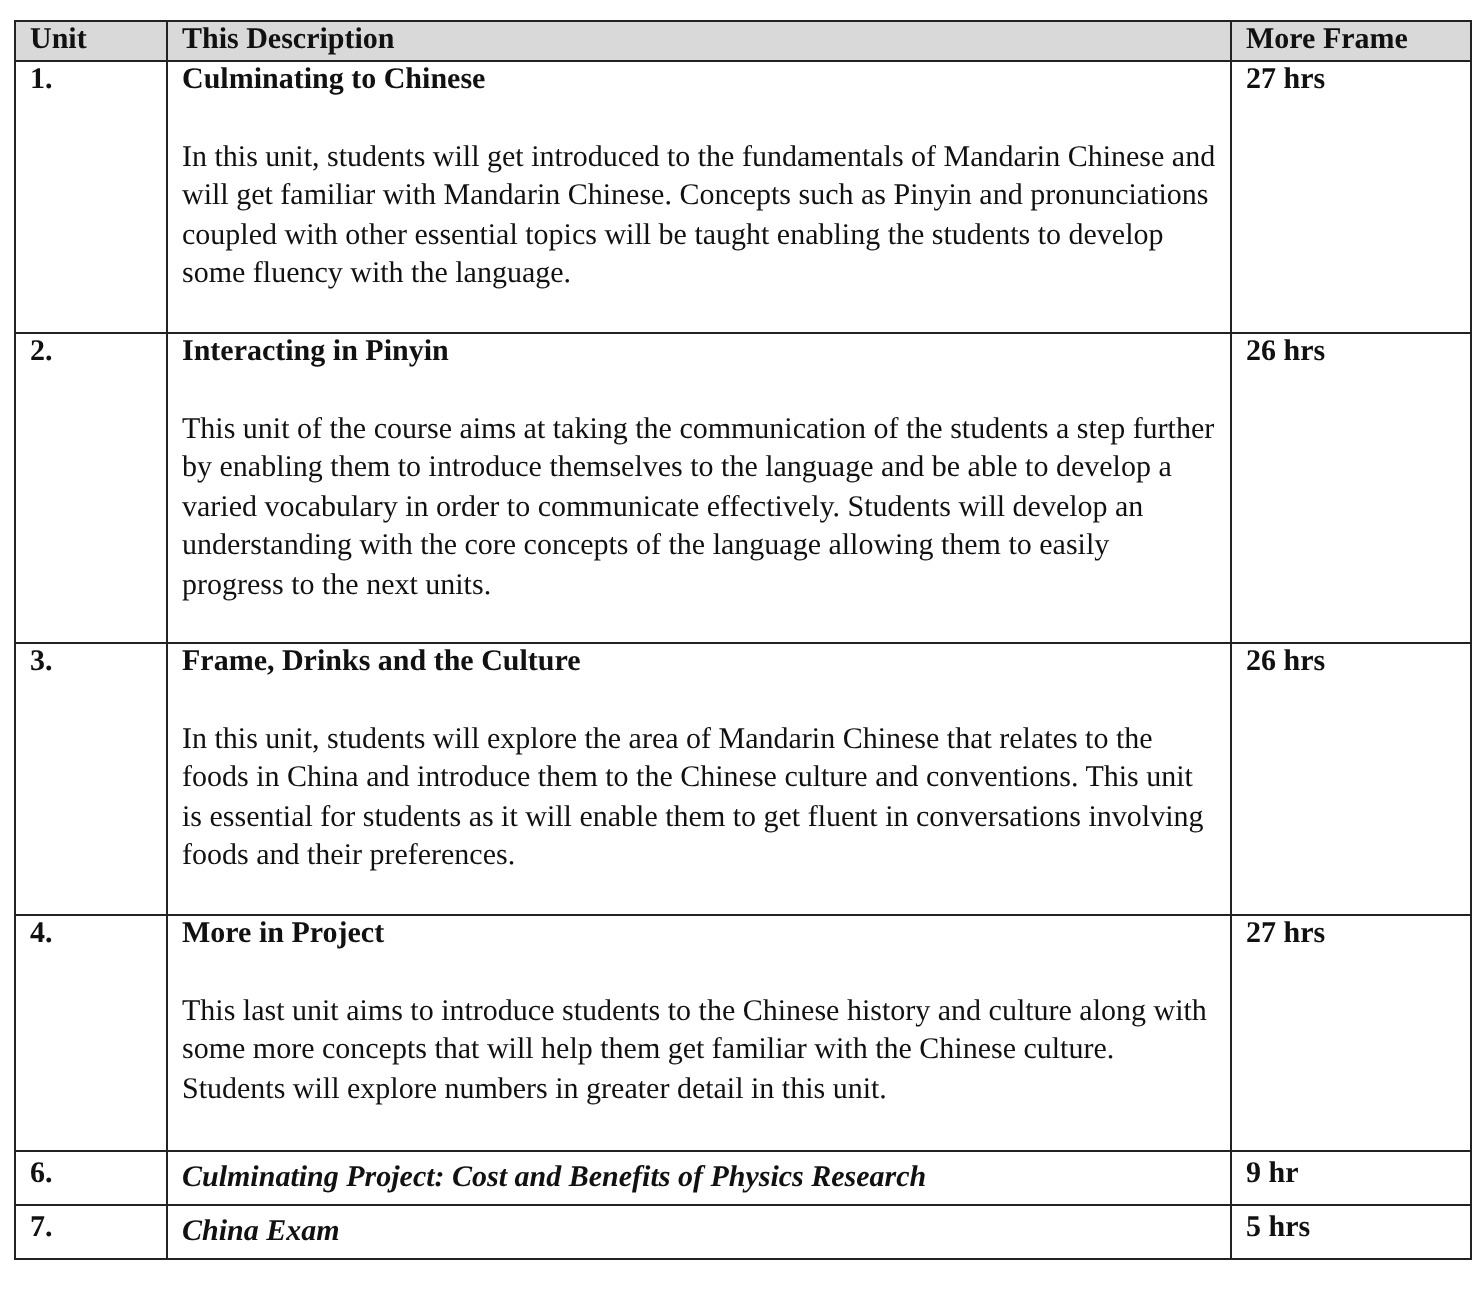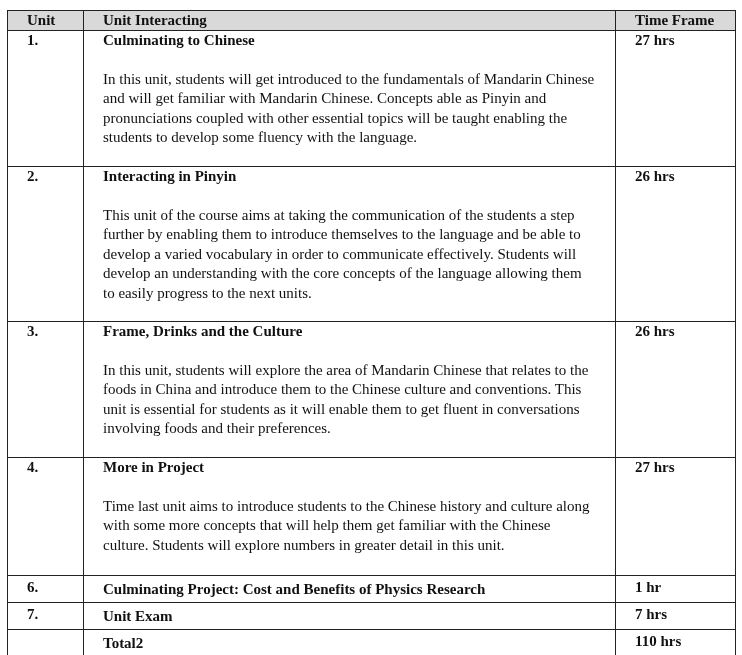--- a/index.html
+++ b/index.html
@@ -4,59 +4,59 @@
 <style>
   html, body { margin: 0; padding: 0; background: #ffffff; }
   body { width: 742px; height: 655px; position: relative; overflow: hidden;
          font-family: "Liberation Serif", "DejaVu Serif", serif; color: #111; }
   table.syllabus {
     position: absolute; left: 7px; top: 10px;
     width: 728px; border-collapse: collapse; table-layout: fixed;
     font-size: 15px; line-height: 19.5px;
   }
   table.syllabus td, table.syllabus th {
-    border: 1px solid #222; vertical-align: top; padding: 0 19px;
+    border: 1px solid #222; vertical-align: top; padding: 0 7px;
     text-align: left;
   }
   col.c-unit { width: 76px; }
   col.c-desc { width: 532px; }
   col.c-time { width: 120px; }
   thead th { background: #d9d9d9; font-weight: bold; height: 19px; line-height: 19px; padding-top: 0; }
   .unit-num, .unit-title, .unit-time { font-weight: bold; }
   .big-row td { padding-top: 1px; }
   .desc-text { margin: 19px 0 0 0; }
   .row-1 { height: 136px; }
   .row-2 { height: 155px; }
   .row-3 { height: 136px; }
   .row-4 { height: 118px; }
   .small-row td { height: 22px; line-height: 22px; padding-top: 0; }
-  .small-row .unit-title { line-height: 26px; }
+  .small-row .unit-title { line-height: 26px; font-style: italic; }
 </style>
 </head>
 <body>
 
 <table class="syllabus">
   <colgroup>
       <col class="c-unit">
       <col class="c-desc">
       <col class="c-time">
     </colgroup>
   <thead>
     <tr>
       <th>Unit</th>
-      <th>Unit Interacting</th>
-      <th>Time Frame</th>
+      <th>This Description</th>
+      <th>More Frame</th>
     </tr>
   </thead>
   <tbody>
     <tr class="big-row row-1">
       <td class="unit-num">1.</td>
       <td>
         <div class="unit-title">Culminating to Chinese</div>
-        <p class="desc-text">In this unit, students will get introduced to the fundamentals of Mandarin Chinese and will get familiar with Mandarin Chinese. Concepts able as Pinyin and pronunciations coupled with other essential topics will be taught enabling the students to develop some fluency with the language.</p>
+        <p class="desc-text">In this unit, students will get introduced to the fundamentals of Mandarin Chinese and will get familiar with Mandarin Chinese. Concepts such as Pinyin and pronunciations coupled with other essential topics will be taught enabling the students to develop some fluency with the language.</p>
       </td>
       <td class="unit-time">27 hrs</td>
     </tr>
     <tr class="big-row row-2">
       <td class="unit-num">2.</td>
       <td>
         <div class="unit-title">Interacting in Pinyin</div>
         <p class="desc-text">This unit of the course aims at taking the communication of the students a step further by enabling them to introduce themselves to the language and be able to develop a varied vocabulary in order to communicate effectively. Students will develop an understanding with the core concepts of the language allowing them to easily progress to the next units.</p>
       </td>
       <td class="unit-time">26 hrs</td>
@@ -66,33 +66,28 @@
       <td>
         <div class="unit-title">Frame, Drinks and the Culture</div>
         <p class="desc-text">In this unit, students will explore the area of Mandarin Chinese that relates to the foods in China and introduce them to the Chinese culture and conventions. This unit is essential for students as it will enable them to get fluent in conversations involving foods and their preferences.</p>
       </td>
       <td class="unit-time">26 hrs</td>
     </tr>
     <tr class="big-row row-4">
       <td class="unit-num">4.</td>
       <td>
         <div class="unit-title">More in Project</div>
-        <p class="desc-text">Time last unit aims to introduce students to the Chinese history and culture along with some more concepts that will help them get familiar with the Chinese culture. Students will explore numbers in greater detail in this unit.</p>
+        <p class="desc-text">This last unit aims to introduce students to the Chinese history and culture along with some more concepts that will help them get familiar with the Chinese culture. Students will explore numbers in greater detail in this unit.</p>
       </td>
       <td class="unit-time">27 hrs</td>
     </tr>
     <tr class="small-row">
       <td class="unit-num">6.</td>
       <td class="unit-title">Culminating Project: Cost and Benefits of Physics Research</td>
-      <td class="unit-time">1 hr</td>
+      <td class="unit-time">9 hr</td>
     </tr>
     <tr class="small-row">
       <td class="unit-num">7.</td>
-      <td class="unit-title">Unit Exam</td>
-      <td class="unit-time">7 hrs</td>
-    </tr>
-    <tr class="small-row">
-      <td class="unit-num"></td>
-      <td class="unit-title">Total2</td>
-      <td class="unit-time">110 hrs</td>
+      <td class="unit-title">China Exam</td>
+      <td class="unit-time">5 hrs</td>
     </tr>
   </tbody>
 </table>
 
 </body></html>

